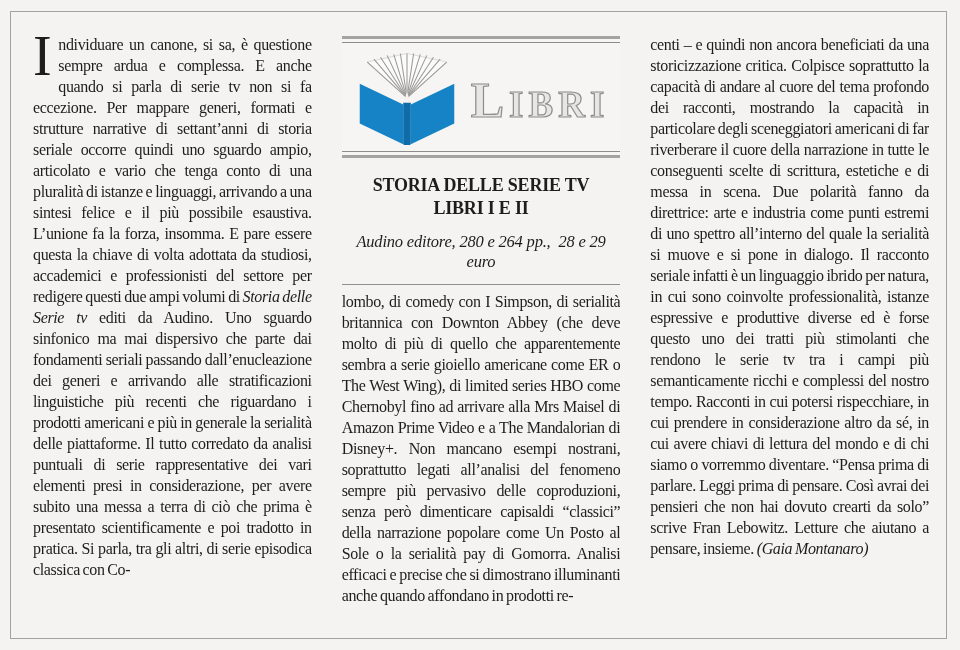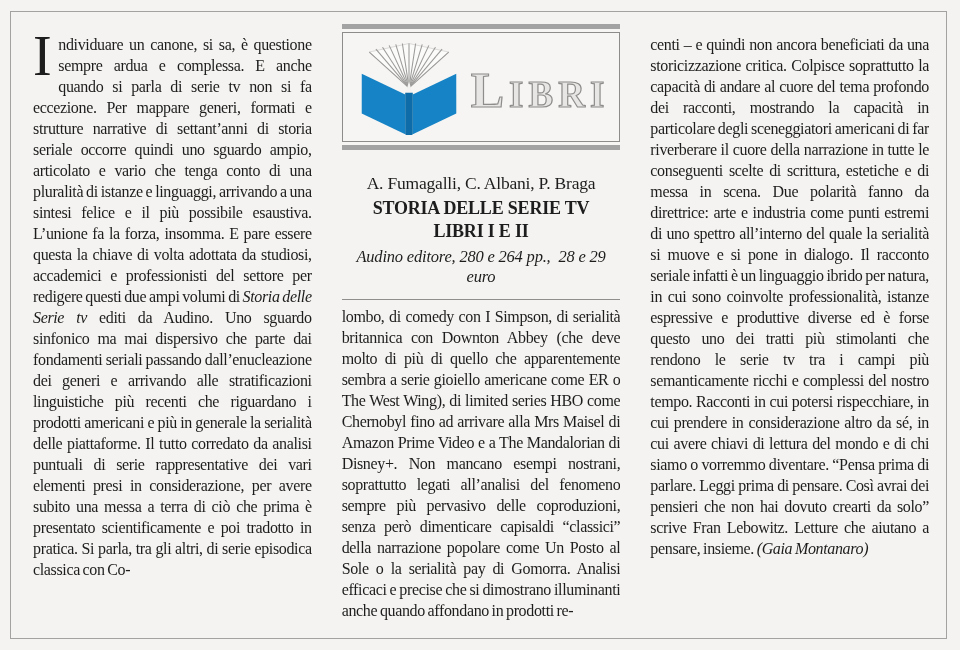--- a/index.html
+++ b/index.html
@@ -49,22 +49,22 @@
     float: left;
     font-size: 56px;
     line-height: 41px;
     padding: 2px 7px 0 0;
     font-weight: 400;
   }
   .seg-italic { font-style: italic; }
 
   
   .logo-box {
-    margin: 4px -8px;
-    border: 5px solid #a3a3a3;
+    margin: 16px -8px;
+    border: 3px solid #a3a3a3;
     padding: 3px;
     background: #f6f5f3;
   }
   .logo-box-inner {
     border: 1px solid #8d8c8a;
     height: 108px;
     display: flex;
     align-items: center;
   }
   .book-icon-wrap {
@@ -100,21 +100,21 @@
   }
   .book-title {
     margin-top: 3px;
     text-align: center;
     font-weight: 700;
     font-size: 18px;
     line-height: 23px;
     letter-spacing: -0.2px;
   }
   .publisher {
-    margin-top: 4px;
+    margin-top: 12px;
     text-align: center;
     font-style: italic;
     font-size: 16.5px;
     letter-spacing: -0.2px;
     white-space: pre-wrap;
   }
   .header-rule {
     border: none;
     border-top: 1px solid #8f8e8c;
     margin: 12px 0 0 0;
@@ -164,21 +164,20 @@
 
               <polygon points="51,56 59,56 59,100 55,103 51,100" fill="#0e6ca8"></polygon>
             </svg>
           </div>
           <div class="libri-word-wrap">
             <span class="libri-word">LIBRI</span>
           </div>
         </div>
       </div>
 
-      <div class="authors">A. Fumagalli, C. Albani, P. Braga</div>
       <div class="book-title">
         <div>STORIA DELLE SERIE TV</div>
         <div>LIBRI I E II</div>
       </div>
       <div class="publisher">Audino editore, 280 e 264 pp.,  28 e 29 euro</div>
       <hr class="header-rule">
 
       <p class="body-text mid-body">lombo, di comedy con I Simpson, di serialità britannica con Downton Abbey (che deve molto di più di quello che apparentemente sembra a serie gioiello americane come ER o The West Wing), di limited series HBO come Chernobyl fino ad arrivare alla Mrs Maisel di Amazon Prime Video e a The Mandalorian di Disney+. Non mancano esempi nostrani, soprattutto legati all’analisi del fenomeno sempre più pervasivo delle coproduzioni, senza però dimenticare capisaldi “classici” della narrazione popolare come Un Posto al Sole o la serialità pay di Gomorra. Analisi efficaci e precise che si dimostrano illuminanti anche quando affondano in prodotti re-</p>
     </div>
 

